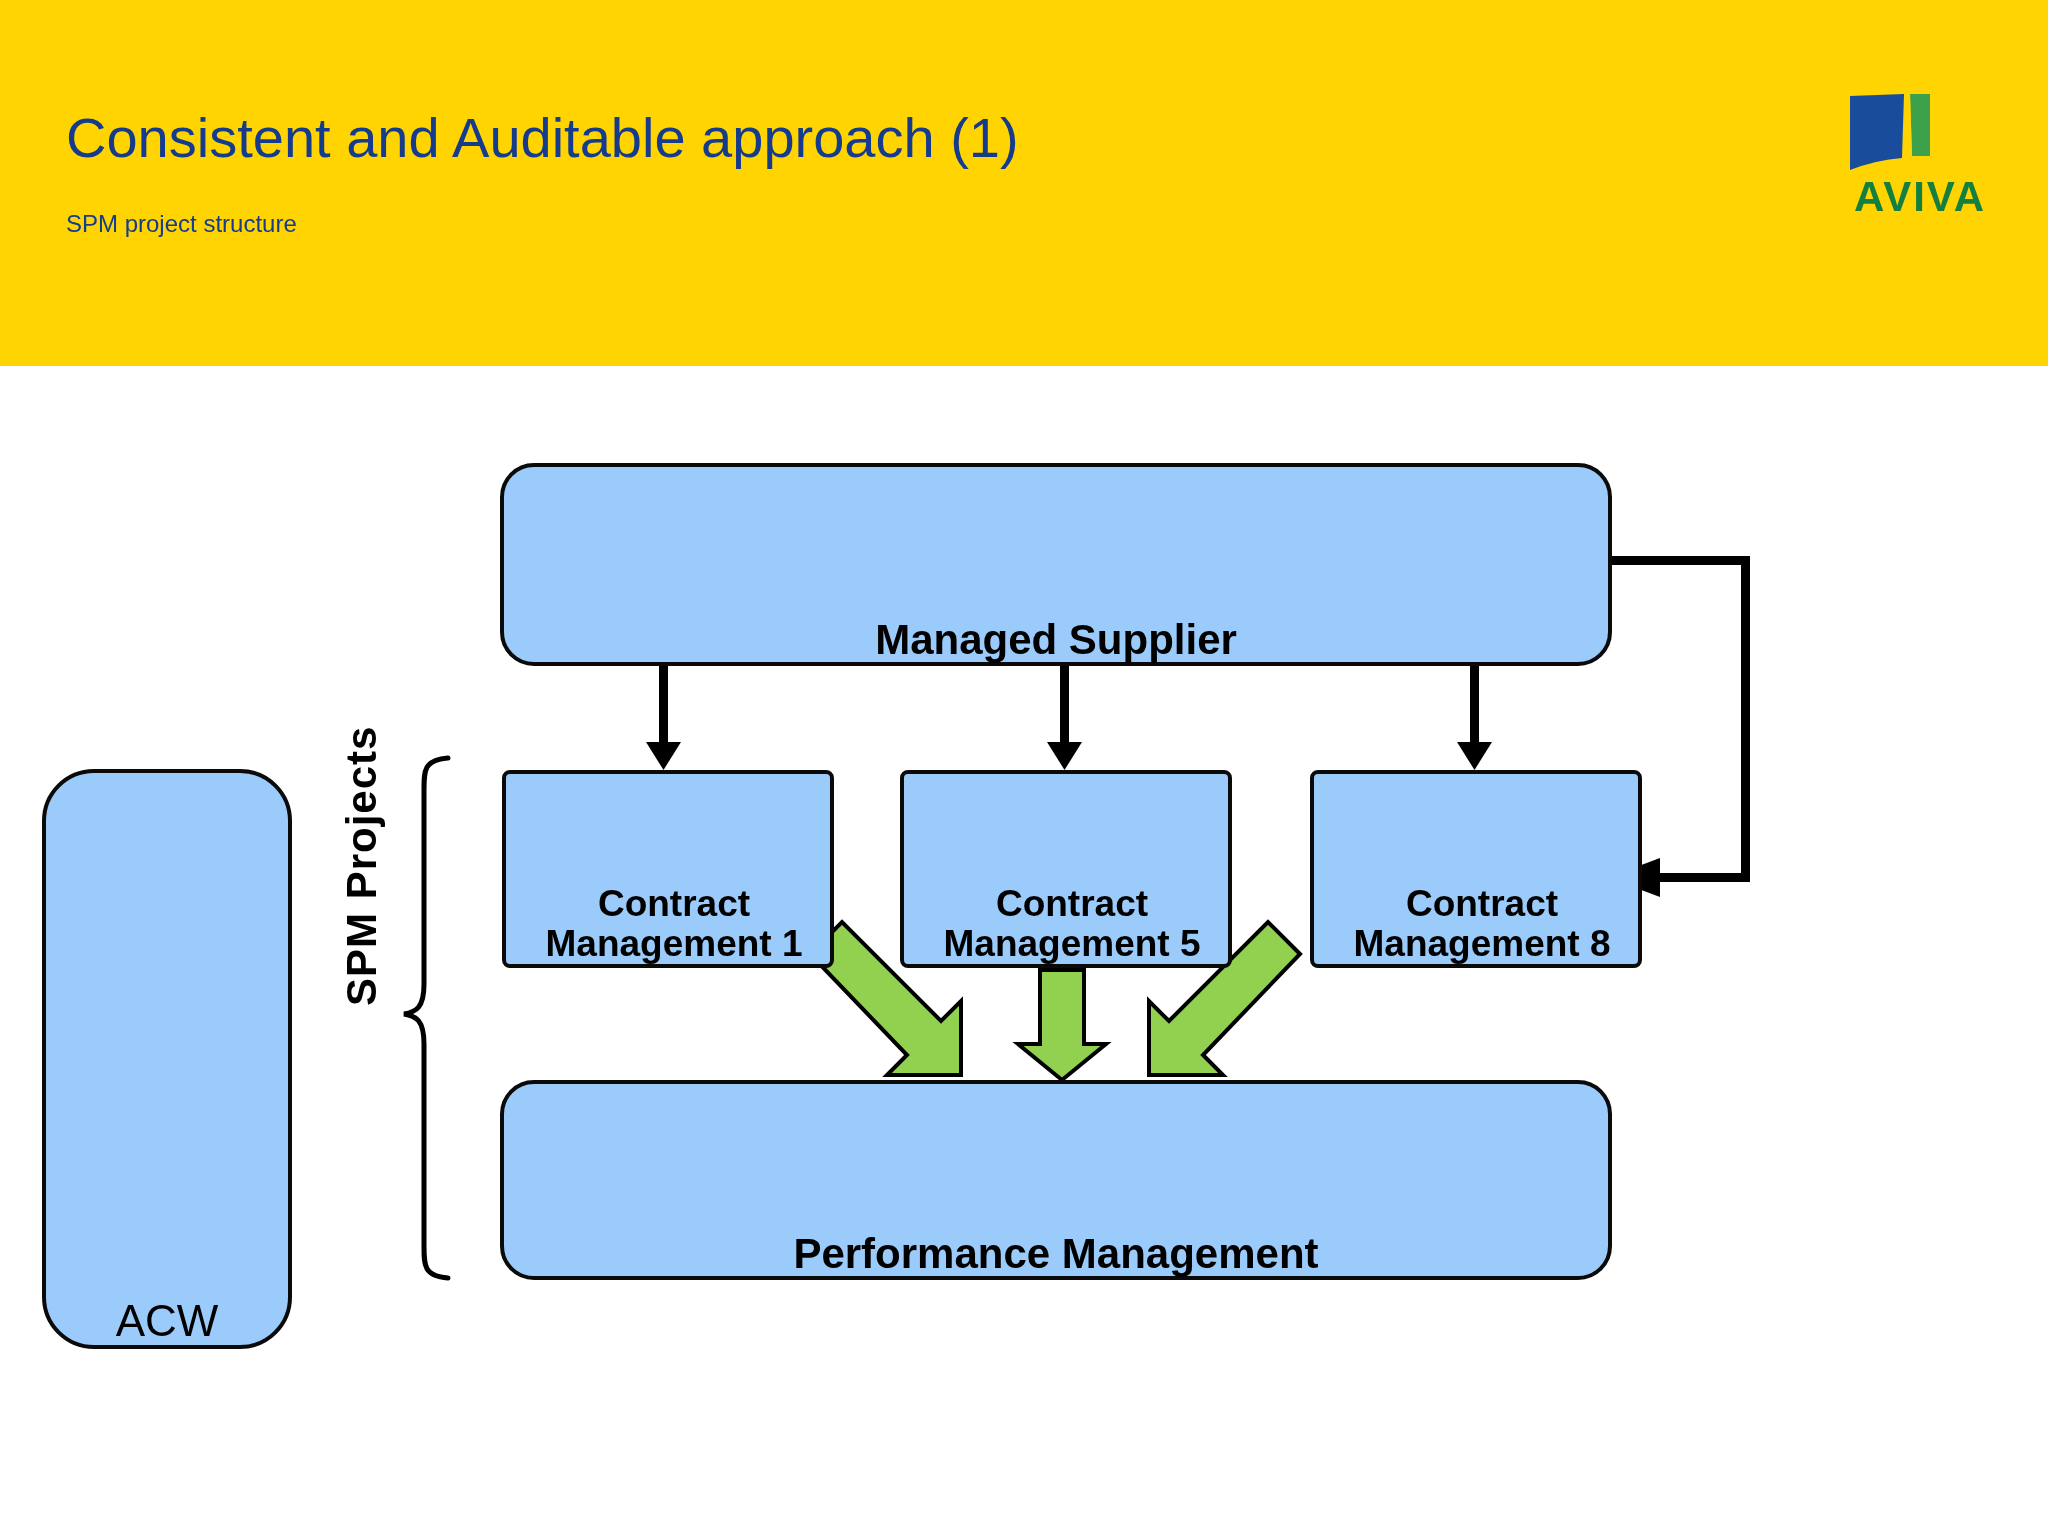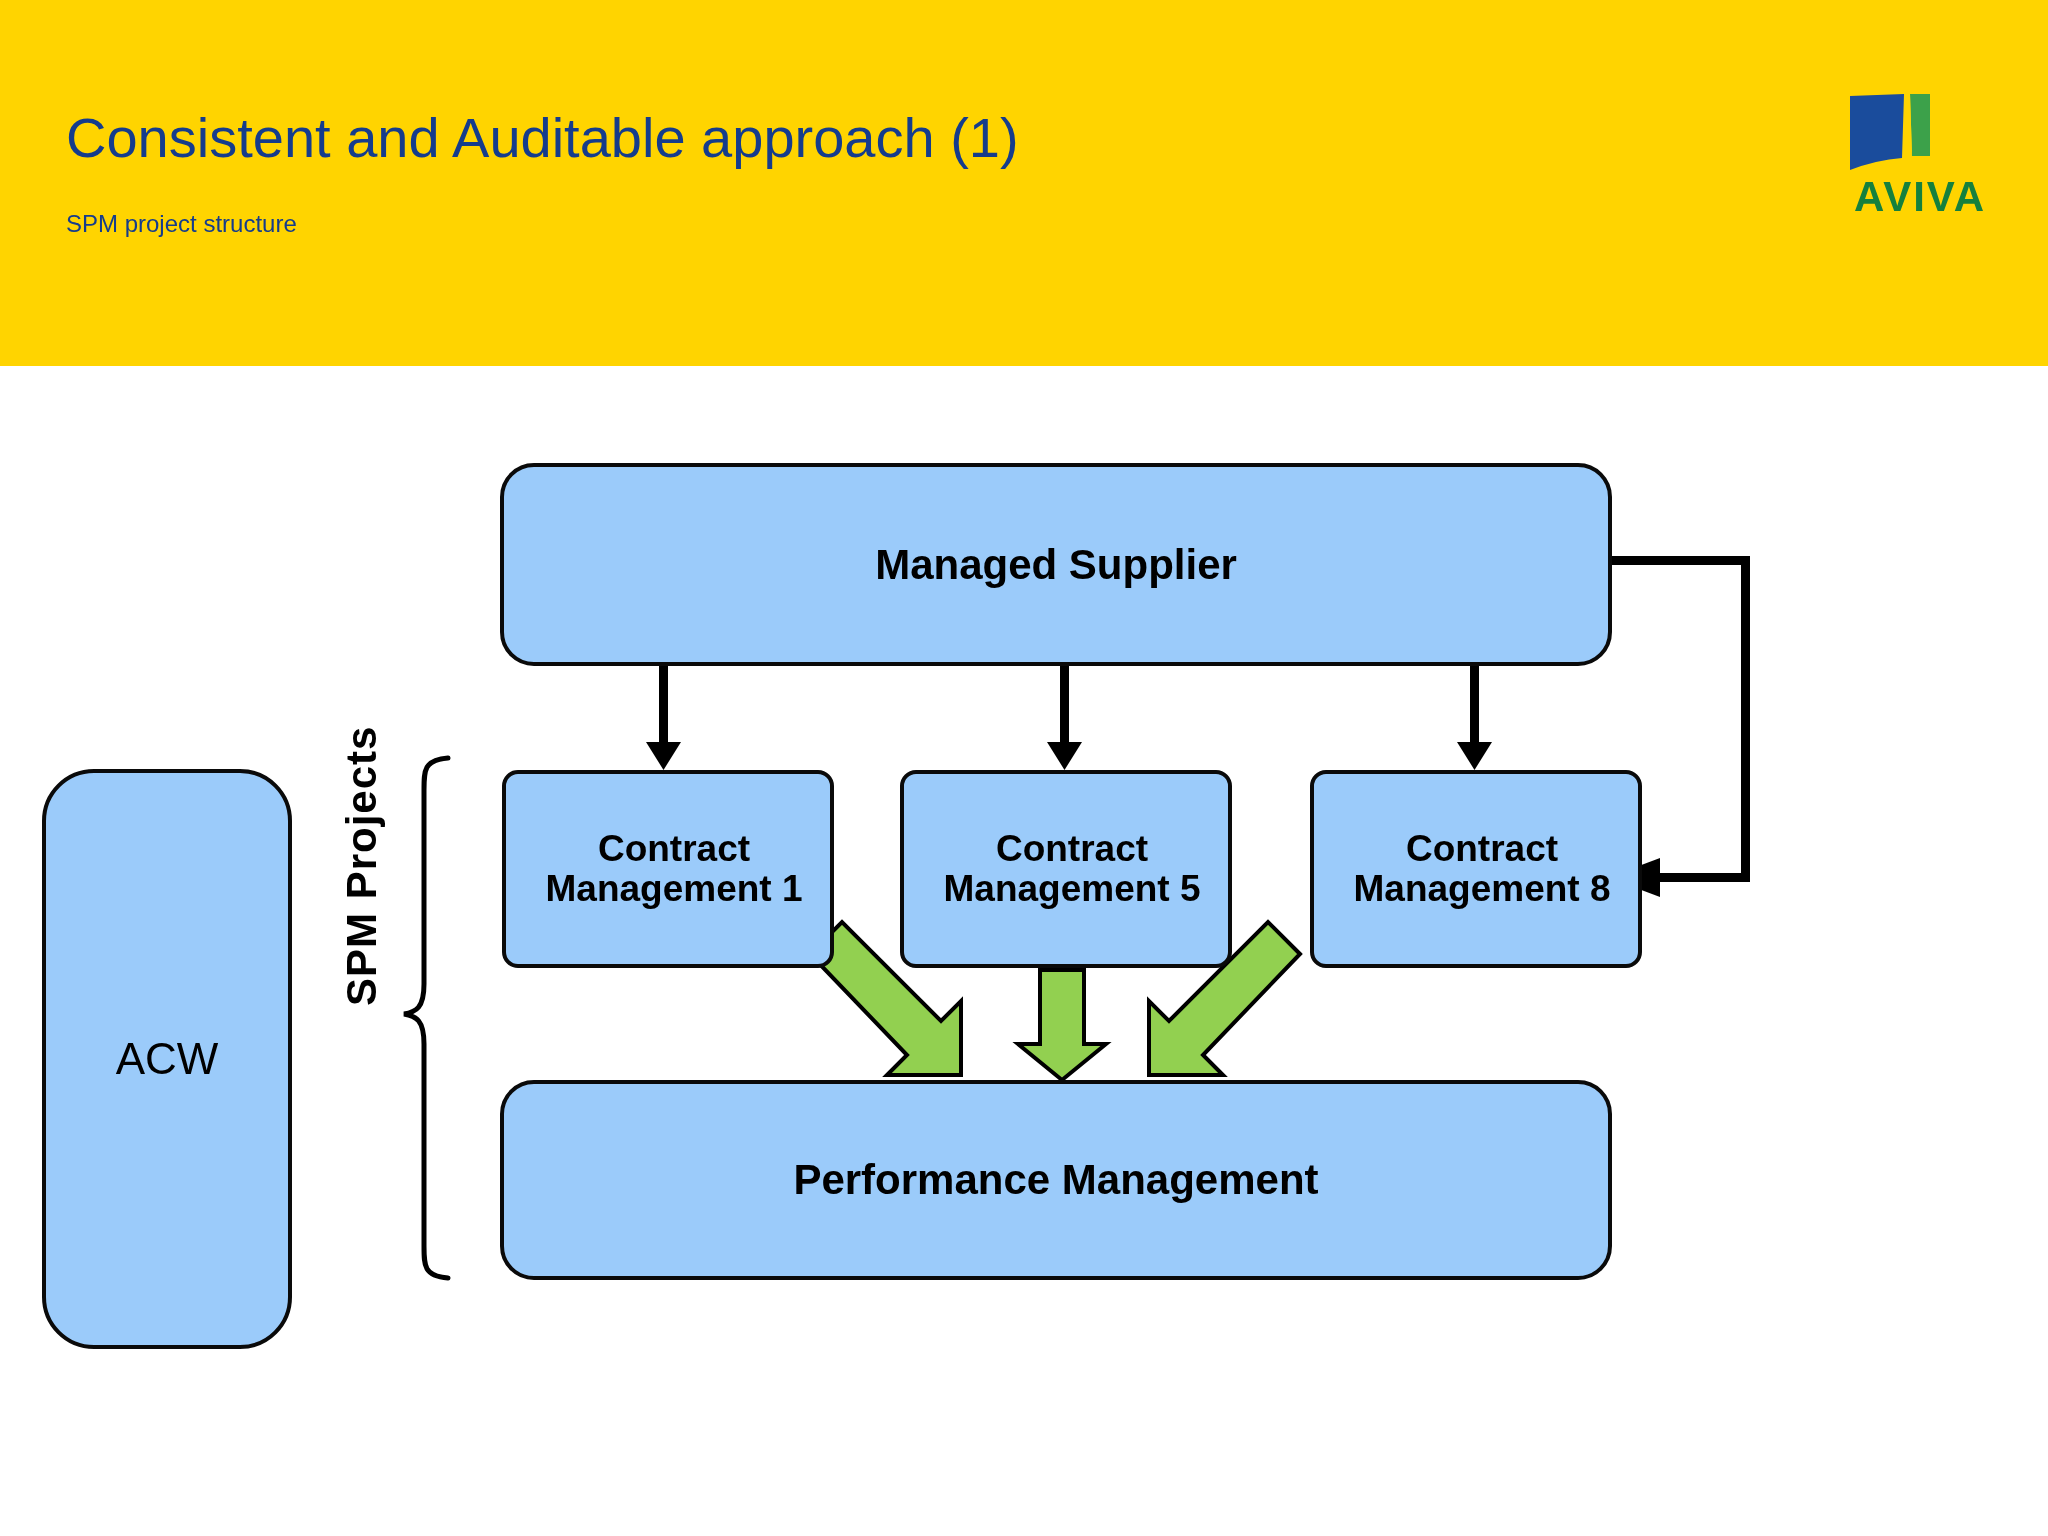--- a/index.html
+++ b/index.html
@@ -85,21 +85,21 @@
     background: #ffffff;
   }
 
   .node {
     position: absolute;
     background: #9BCBFA;
     border: 4px solid #0A0A0A;
     border-radius: 34px;
     box-sizing: border-box;
     display: flex;
-    align-items: center;
+    align-items: flex-end;
     justify-content: center;
     text-align: center;
     color: #000000;
   }
   .node-label {
     font-weight: 700;
     font-size: 40px;
     line-height: 1.08;
     white-space: nowrap;
   }
@@ -111,21 +111,21 @@
     width: 1112px;
     height: 203px;
   }
   #node-managed-supplier .node-label { font-size: 42px; }
 
   
   .node-cm {
     top: 404px;
     width: 332px;
     height: 198px;
-    border-radius: 16px;
+    border-radius: 8px;
     padding-left: 12px;
   }
   .node-cm .node-label { font-size: 37px; }
   #node-cm-1 { left: 502px; }
   #node-cm-2 { left: 900px; }
   #node-cm-3 { left: 1310px; }
 
   
   #node-performance-management {
     left: 500px;

